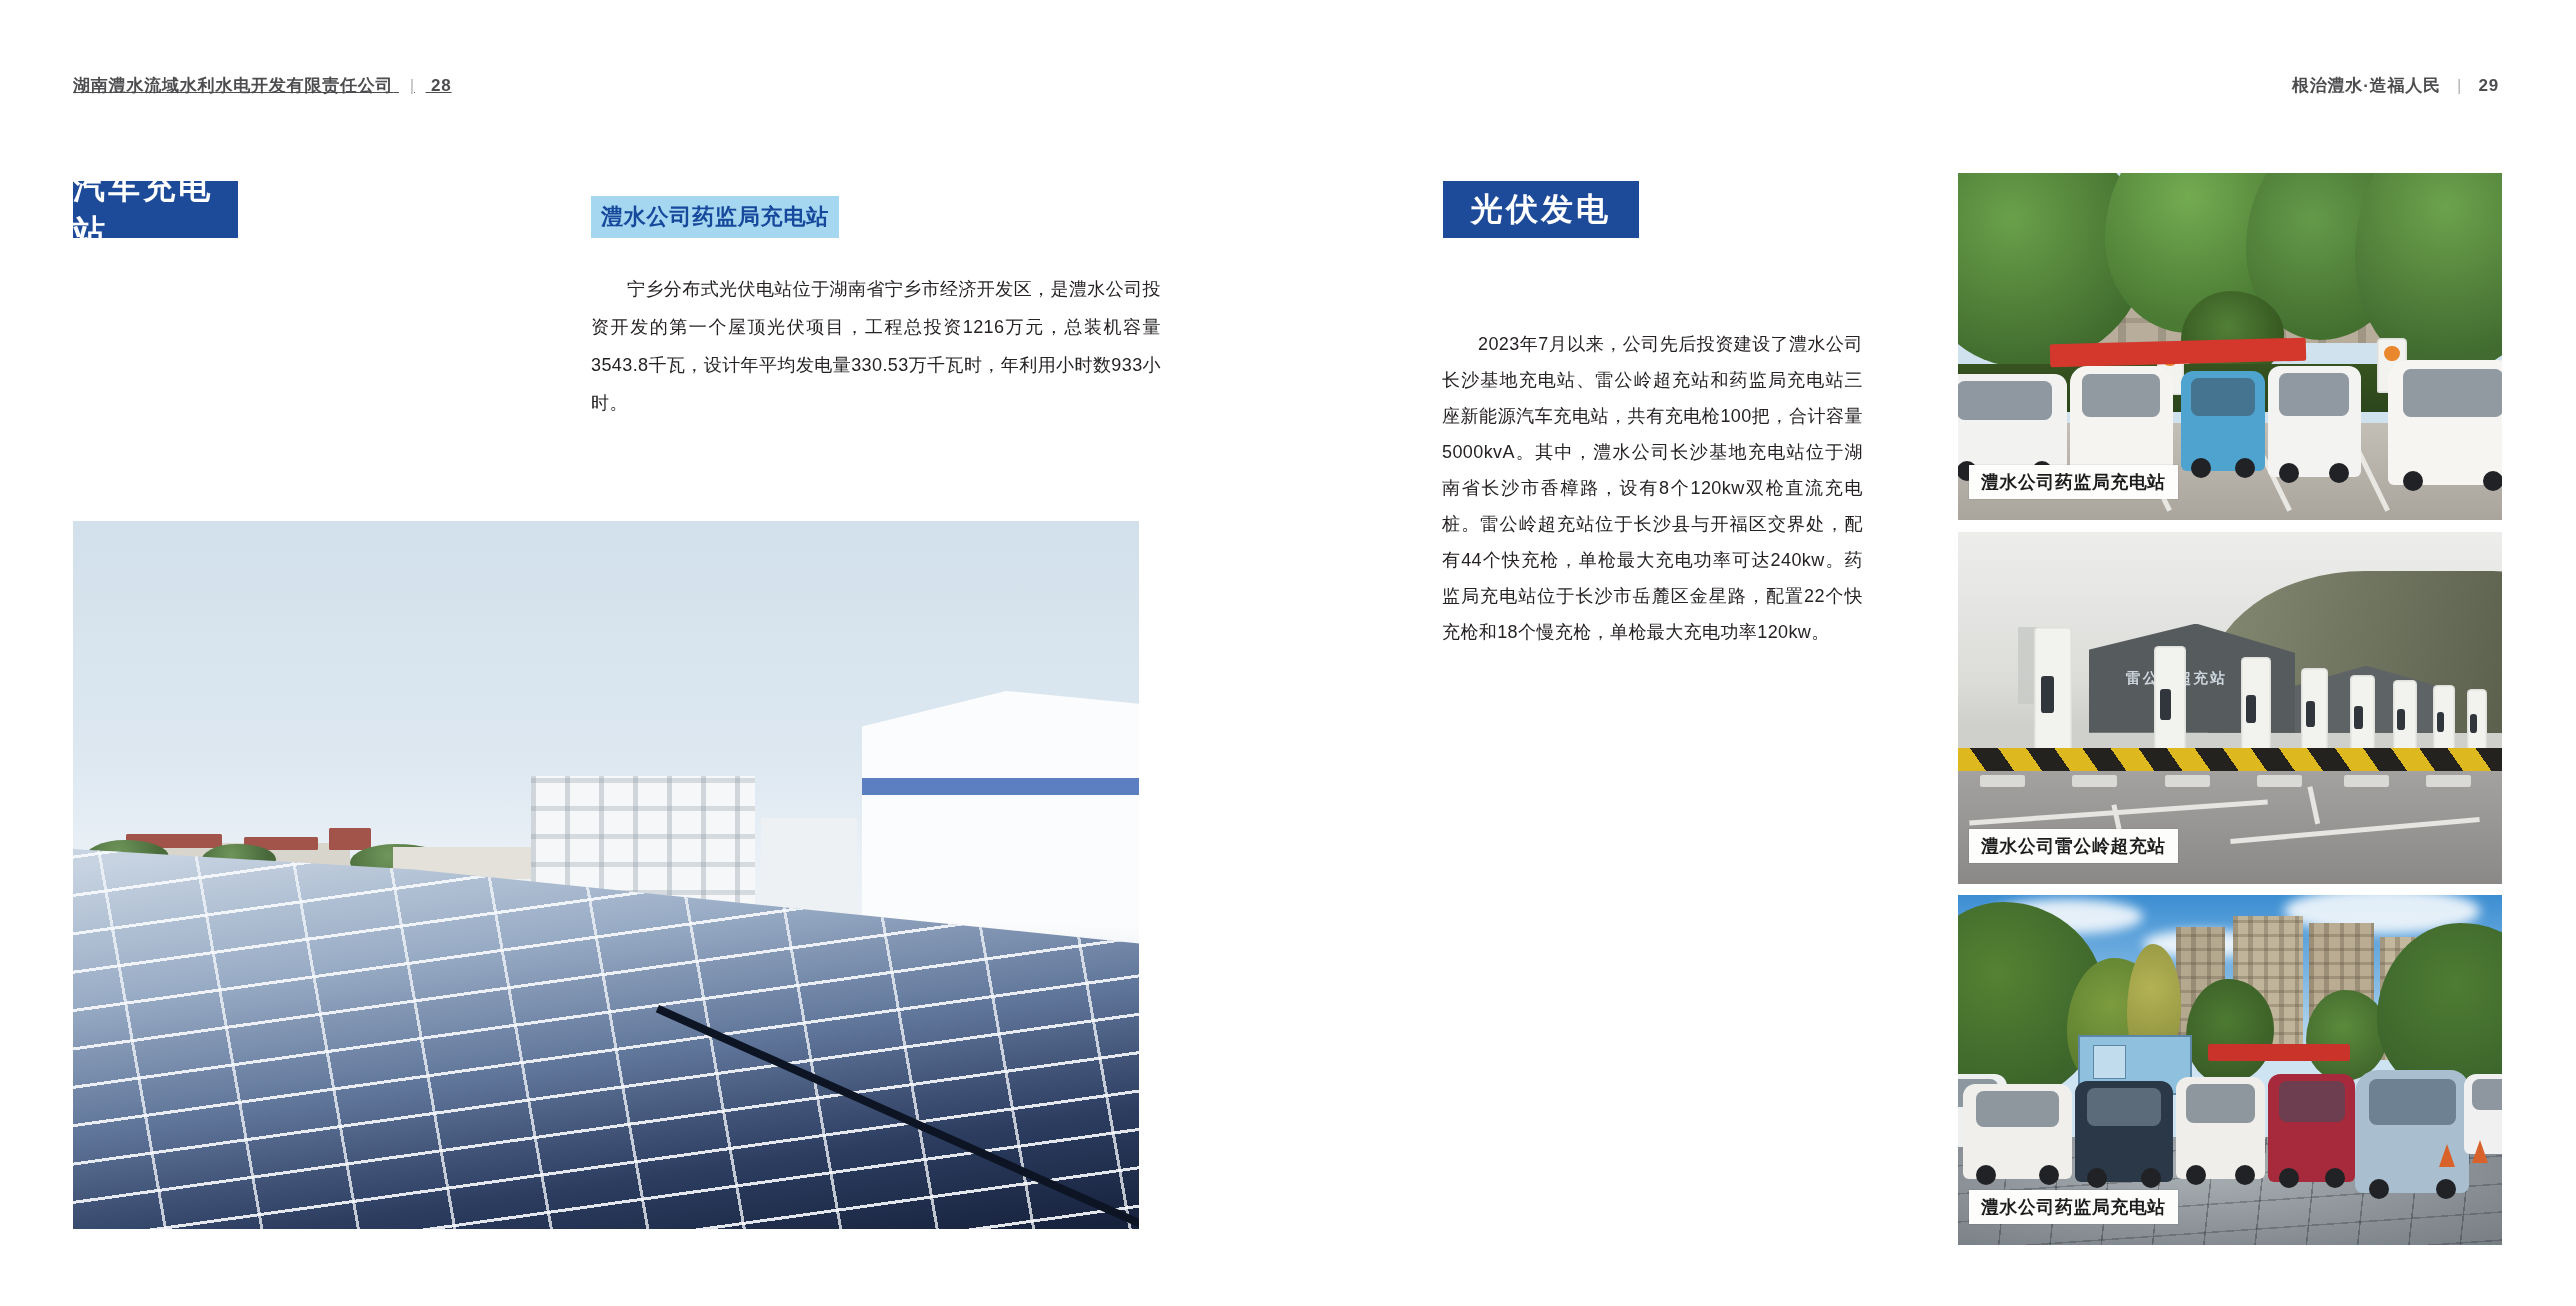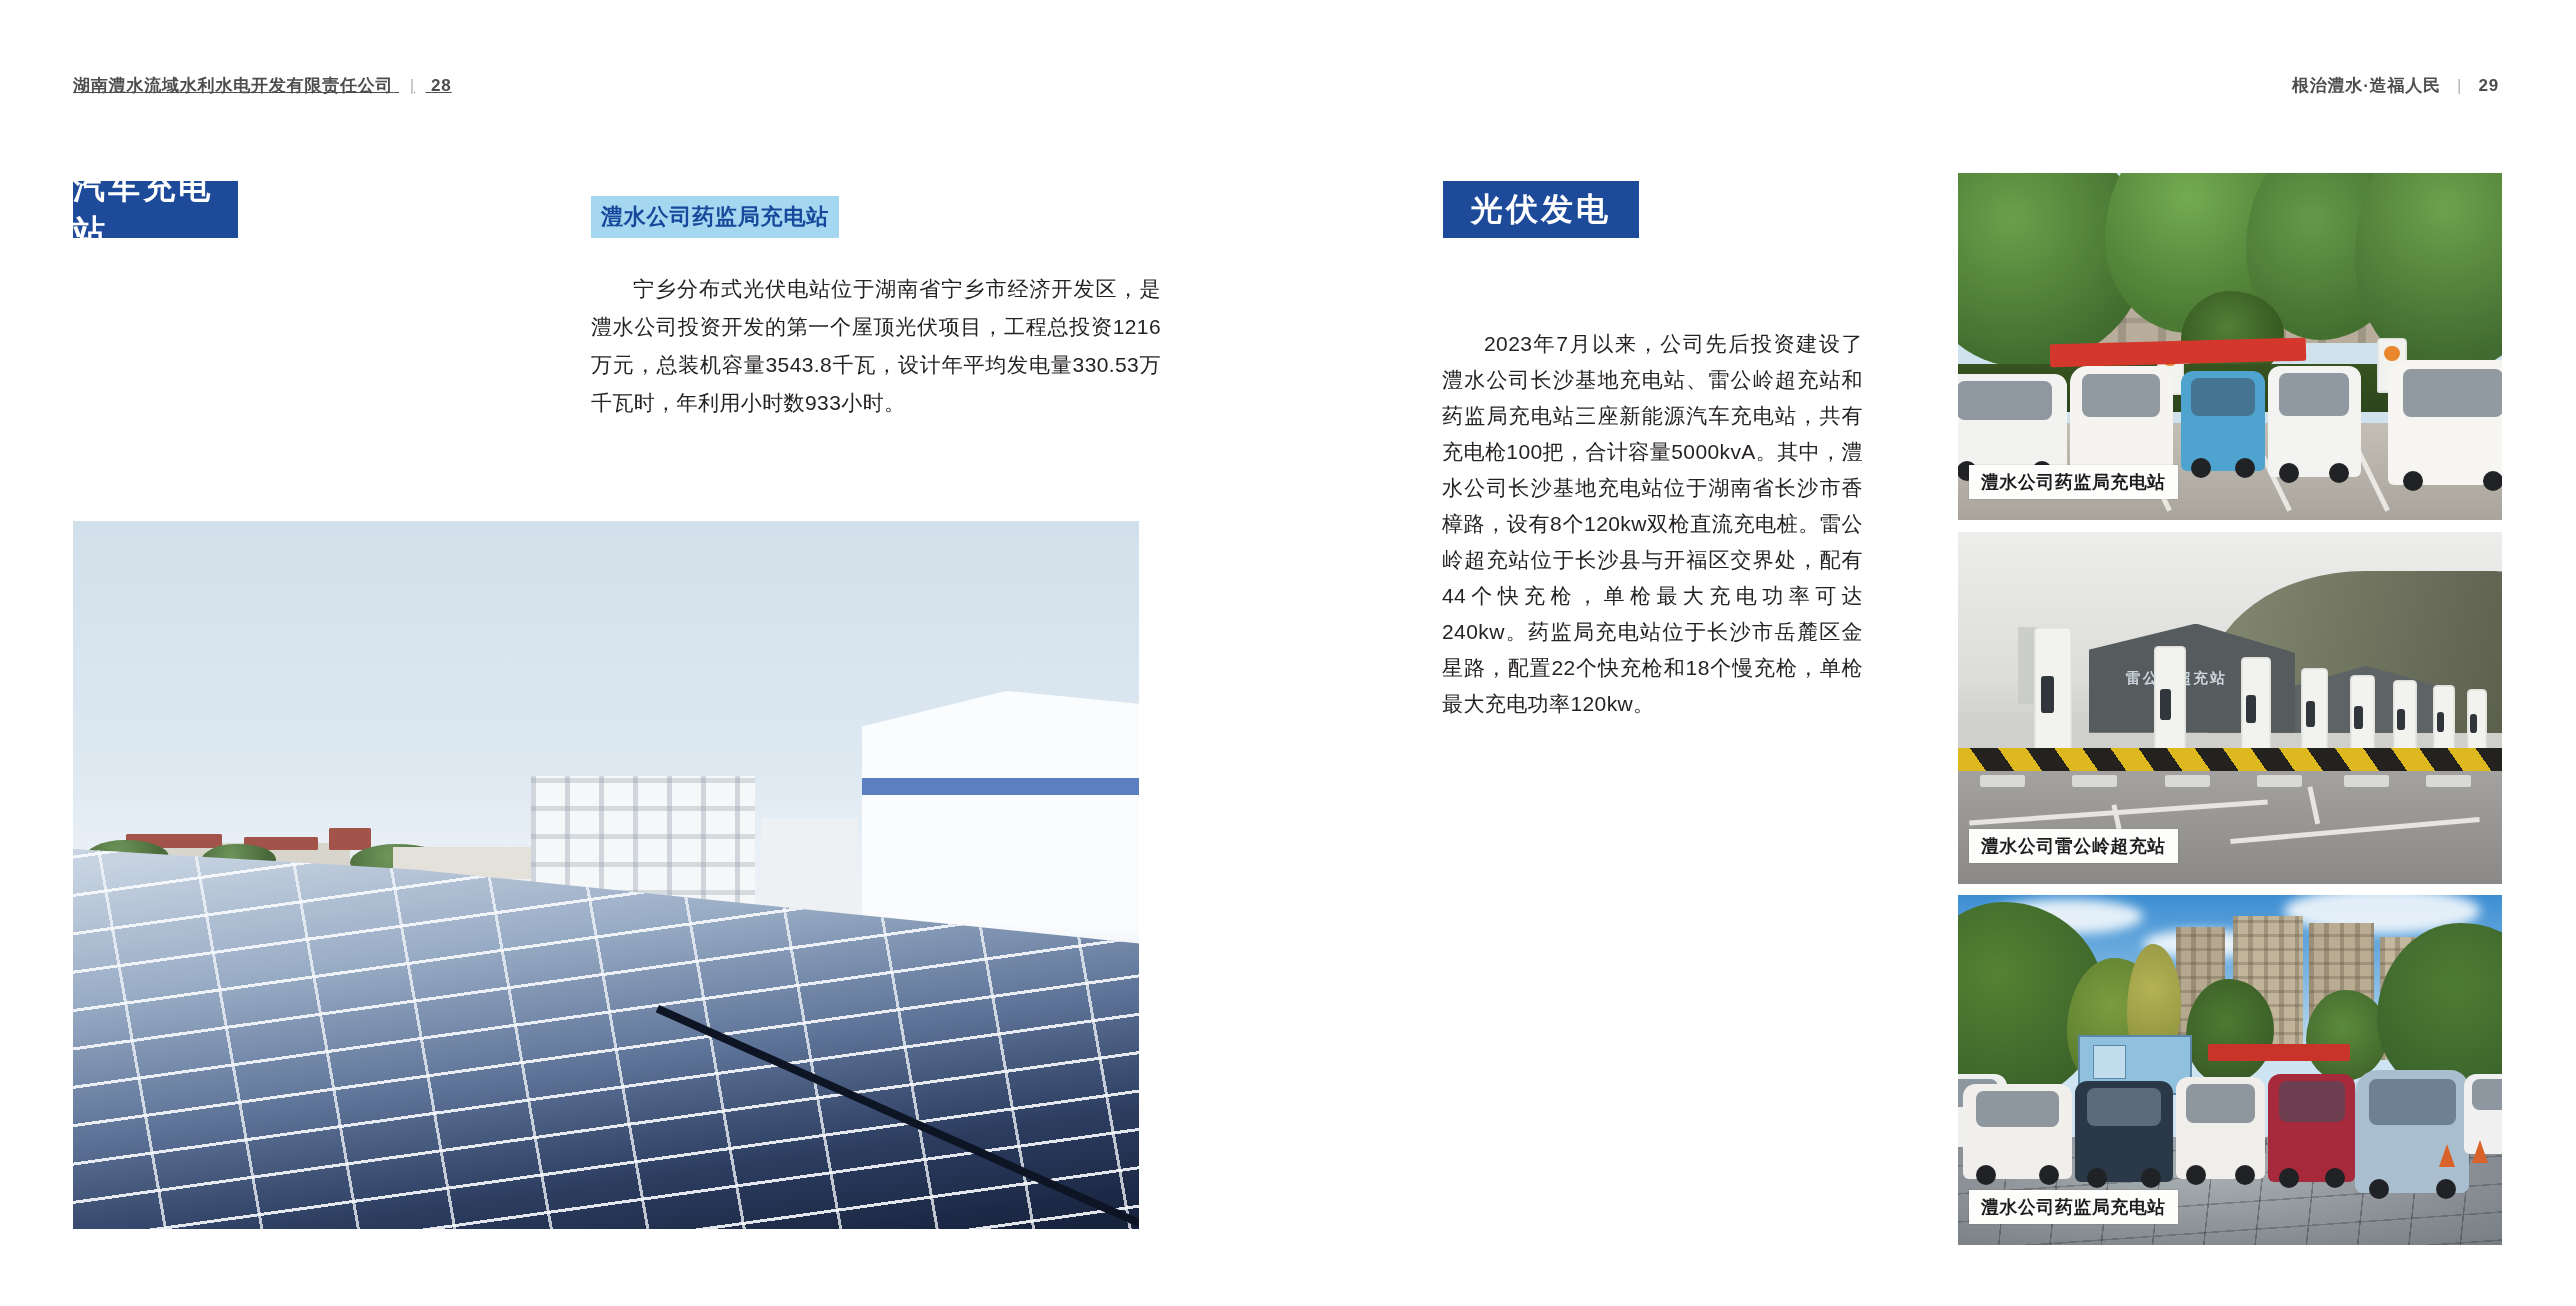--- a/index.html
+++ b/index.html
@@ -24,21 +24,21 @@
   }
   #pv-title { left:73px; width:165px; }
   #ev-title { left:1443px; width:196px; }
 
   .subsection-title {
     left:591px; top:196px; height:42px; line-height:42px; padding:0 10px;
     background:#a5d7f0; color:#16489b; font-size:22px; font-weight:bold; letter-spacing:0.8px;
   }
 
   .body-par {
-    font-size:21px; text-align:justify; text-indent:2em; color:#262223; letter-spacing:0.4px;
+    font-size:18px; text-align:justify; text-indent:2em; color:#262223; letter-spacing:0.4px;
   }
   #pv-par { left:591px; top:270px; width:570px; line-height:38px; }
   #ev-par { left:1442px; top:326px; width:421px; line-height:36px; }
 
   
   .photo { overflow:hidden; }
   .photo-caption {
     position:absolute; left:10.7px; bottom:21.5px; background:#fdfdfc; color:#1c1c1c;
     padding:4.6px 12.3px; font-size:17.7px; font-weight:bold; letter-spacing:0.8px; z-index:40;
     box-shadow:0 0 0 0.8px rgba(0,0,0,.06);

